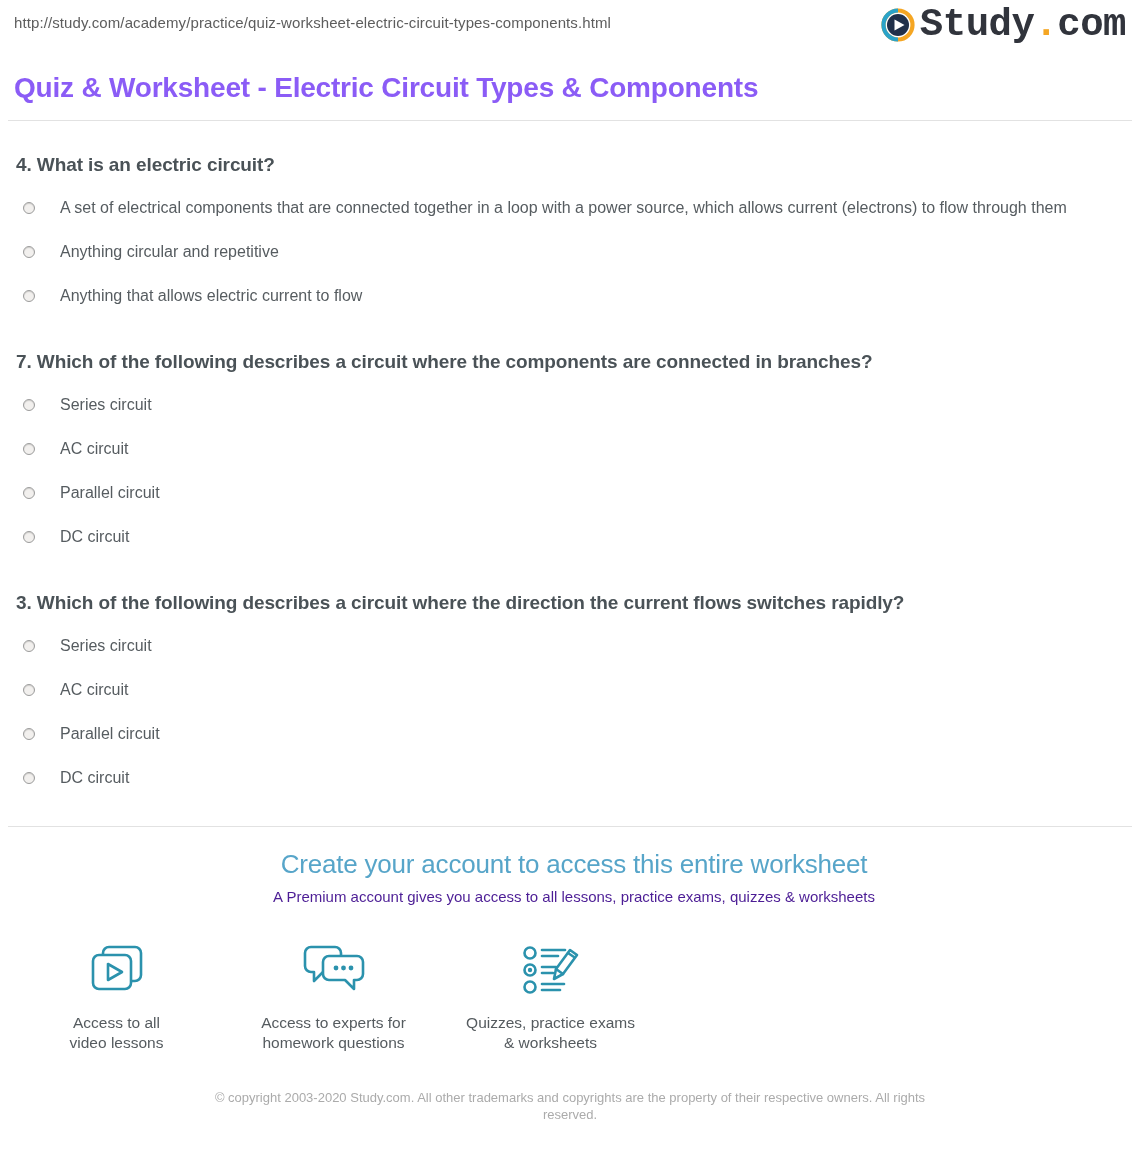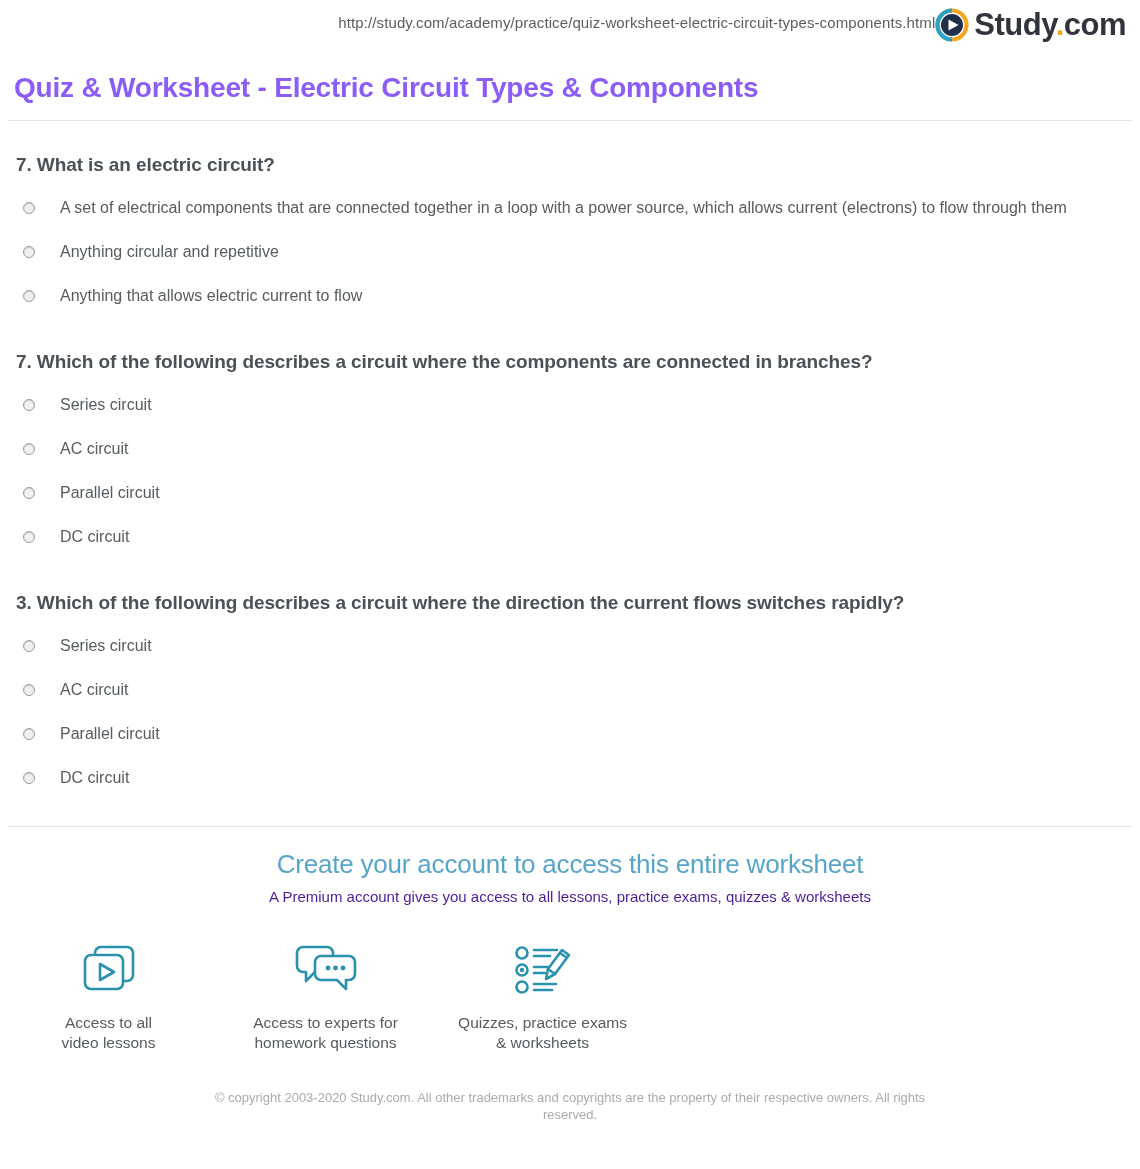--- a/index.html
+++ b/index.html
@@ -4,32 +4,31 @@
 <style>
   * { margin:0; padding:0; box-sizing:border-box; }
   html,body { background:#fff; }
   body {
     width:1140px; height:1169px; position:relative;
     font-family:"Liberation Sans", sans-serif;
     color:#555;
   }
   
   .topbar {
-    display:flex; justify-content:flex-end; align-items:flex-start;
+    display:flex; justify-content:space-between; align-items:flex-start;
     padding:8px 14px 0 14px;
-    margin-left:46px;
   }
   .url-text {
     font-size:15px; color:#5d5d5d; margin-top:6px; letter-spacing:0.1px;
   }
   .logo { display:flex; align-items:center; cursor:pointer; }
   .logo-mark { width:34px; height:34px; display:block; }
   .logo-word {
-    font-size:31px; font-weight:700; color:#31343c; letter-spacing:-0.5px;
-    line-height:34px; margin-left:5px;
+    font-size:39px; font-weight:700; color:#31343c; letter-spacing:-0.5px;
+    line-height:34px; margin-left:5px;font-family:Liberation Mono, monospace;
   }
   .logo-dot { color:#f5a623; }
   
   .page-title {
     margin:30px 14px 0 14px;
     font-size:28px; font-weight:700; color:#8b5cf6; letter-spacing:-0.2px;
   }
   .divider {
     border:none; border-top:1px solid #e2e2e2;
     margin:16px 8px 0 8px;
@@ -45,21 +44,21 @@
   }
   .radio {
     width:12px; height:12px; border-radius:50%;
     border:1px solid #9c9c9c; background:#f2f0ee;
     box-shadow:inset 0 1px 1px rgba(0,0,0,0.15);
     margin-left:7px; flex:0 0 auto;
   }
   .option-label { margin-left:25px; font-size:16px; color:#565c60; }
   
   .signup-divider { margin-top:26px; }
-  .signup { text-align:center; }
+  .signup { text-align:center;padding-left:8px; }
   .signup-title {
     margin-top:22px; font-size:26px; font-weight:400; color:#57a5c9;
     letter-spacing:-0.2px;
   }
   .signup-subtitle { margin-top:8px; font-size:15px; color:#4c1d95; }
   .features {
     display:flex; margin-top:36px;
   }
   .feature { width:217px; text-align:center; }
   .feature-icon { height:58px; display:flex; align-items:flex-end; justify-content:center; }
@@ -87,21 +86,21 @@
       <path d="M13.5 11.5 L23.5 17 L13.5 22.5 Z" fill="#ffffff"></path>
     </svg>
     <span class="logo-word"><span>Study</span><span class="logo-dot">.</span><span>com</span></span>
   </div>
 </div>
 
 <h1 class="page-title">Quiz &amp; Worksheet - Electric Circuit Types &amp; Components</h1>
 <hr class="divider">
 
 <div class="question">
-  <div class="question-heading">7. What is an electric circuit?</div>
+  <div class="question-heading">4. What is an electric circuit?</div>
   <div class="options">
     <div class="option-row">
       <span class="radio" role="radio" aria-checked="false"></span>
       <span class="option-label">A set of electrical components that are connected together in a loop with a power source, which allows current (electrons) to flow through them</span>
     </div>
     <div class="option-row">
       <span class="radio" role="radio" aria-checked="false"></span>
       <span class="option-label">Anything circular and repetitive</span>
     </div>
     <div class="option-row">

